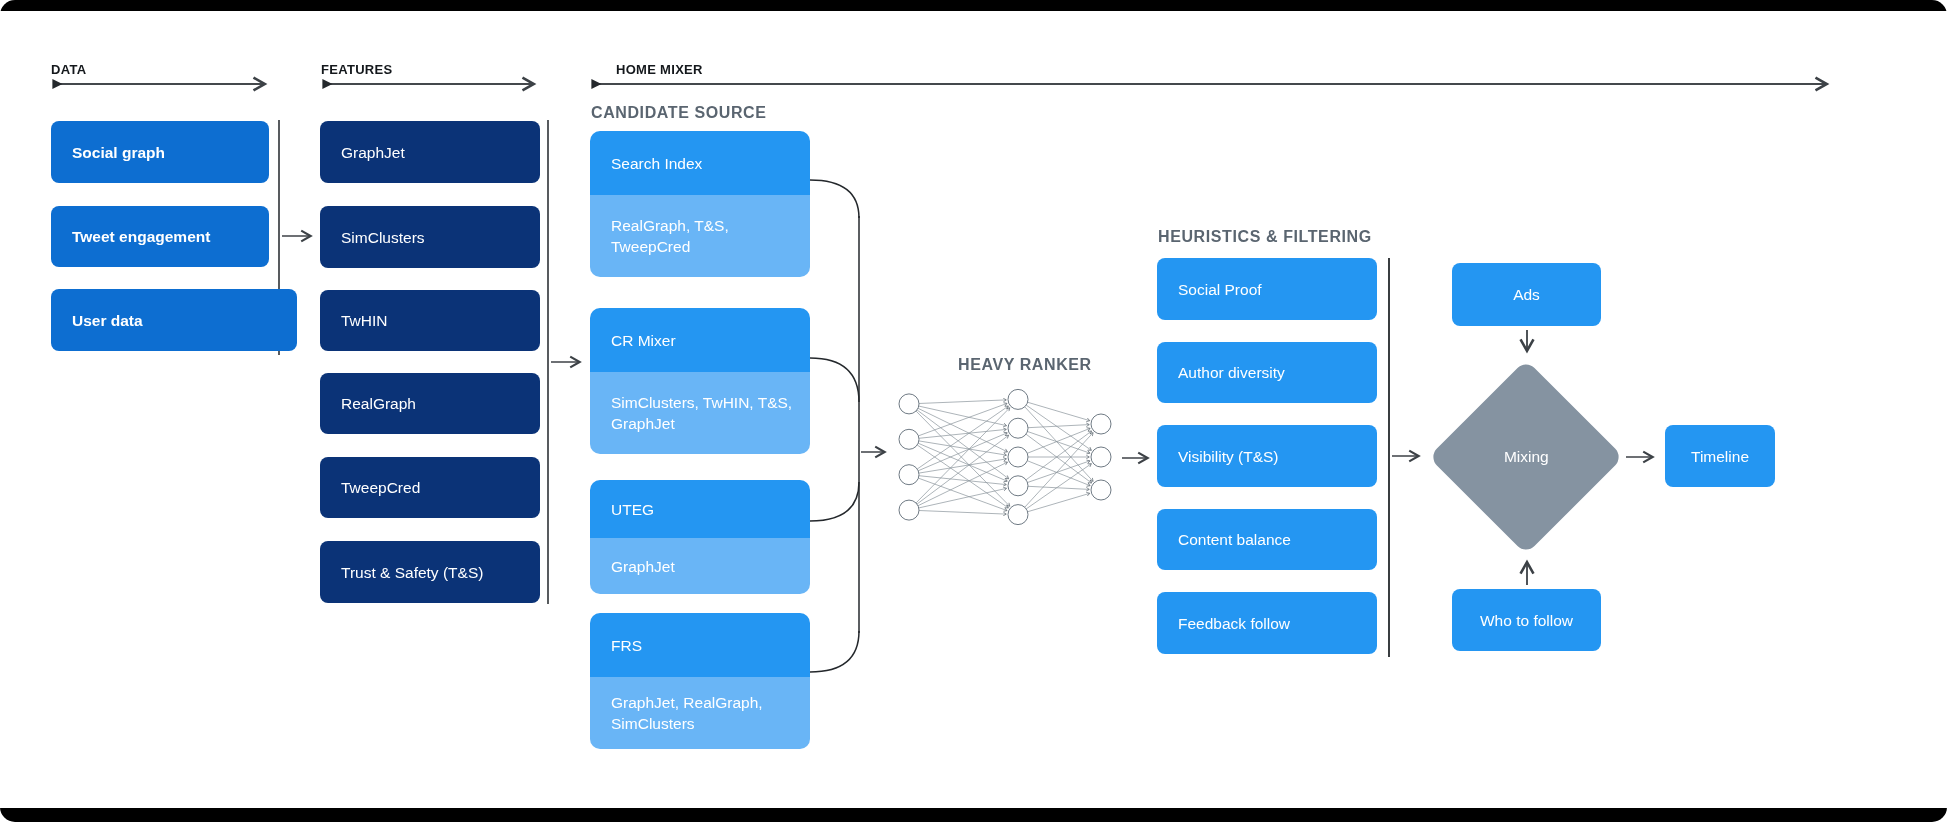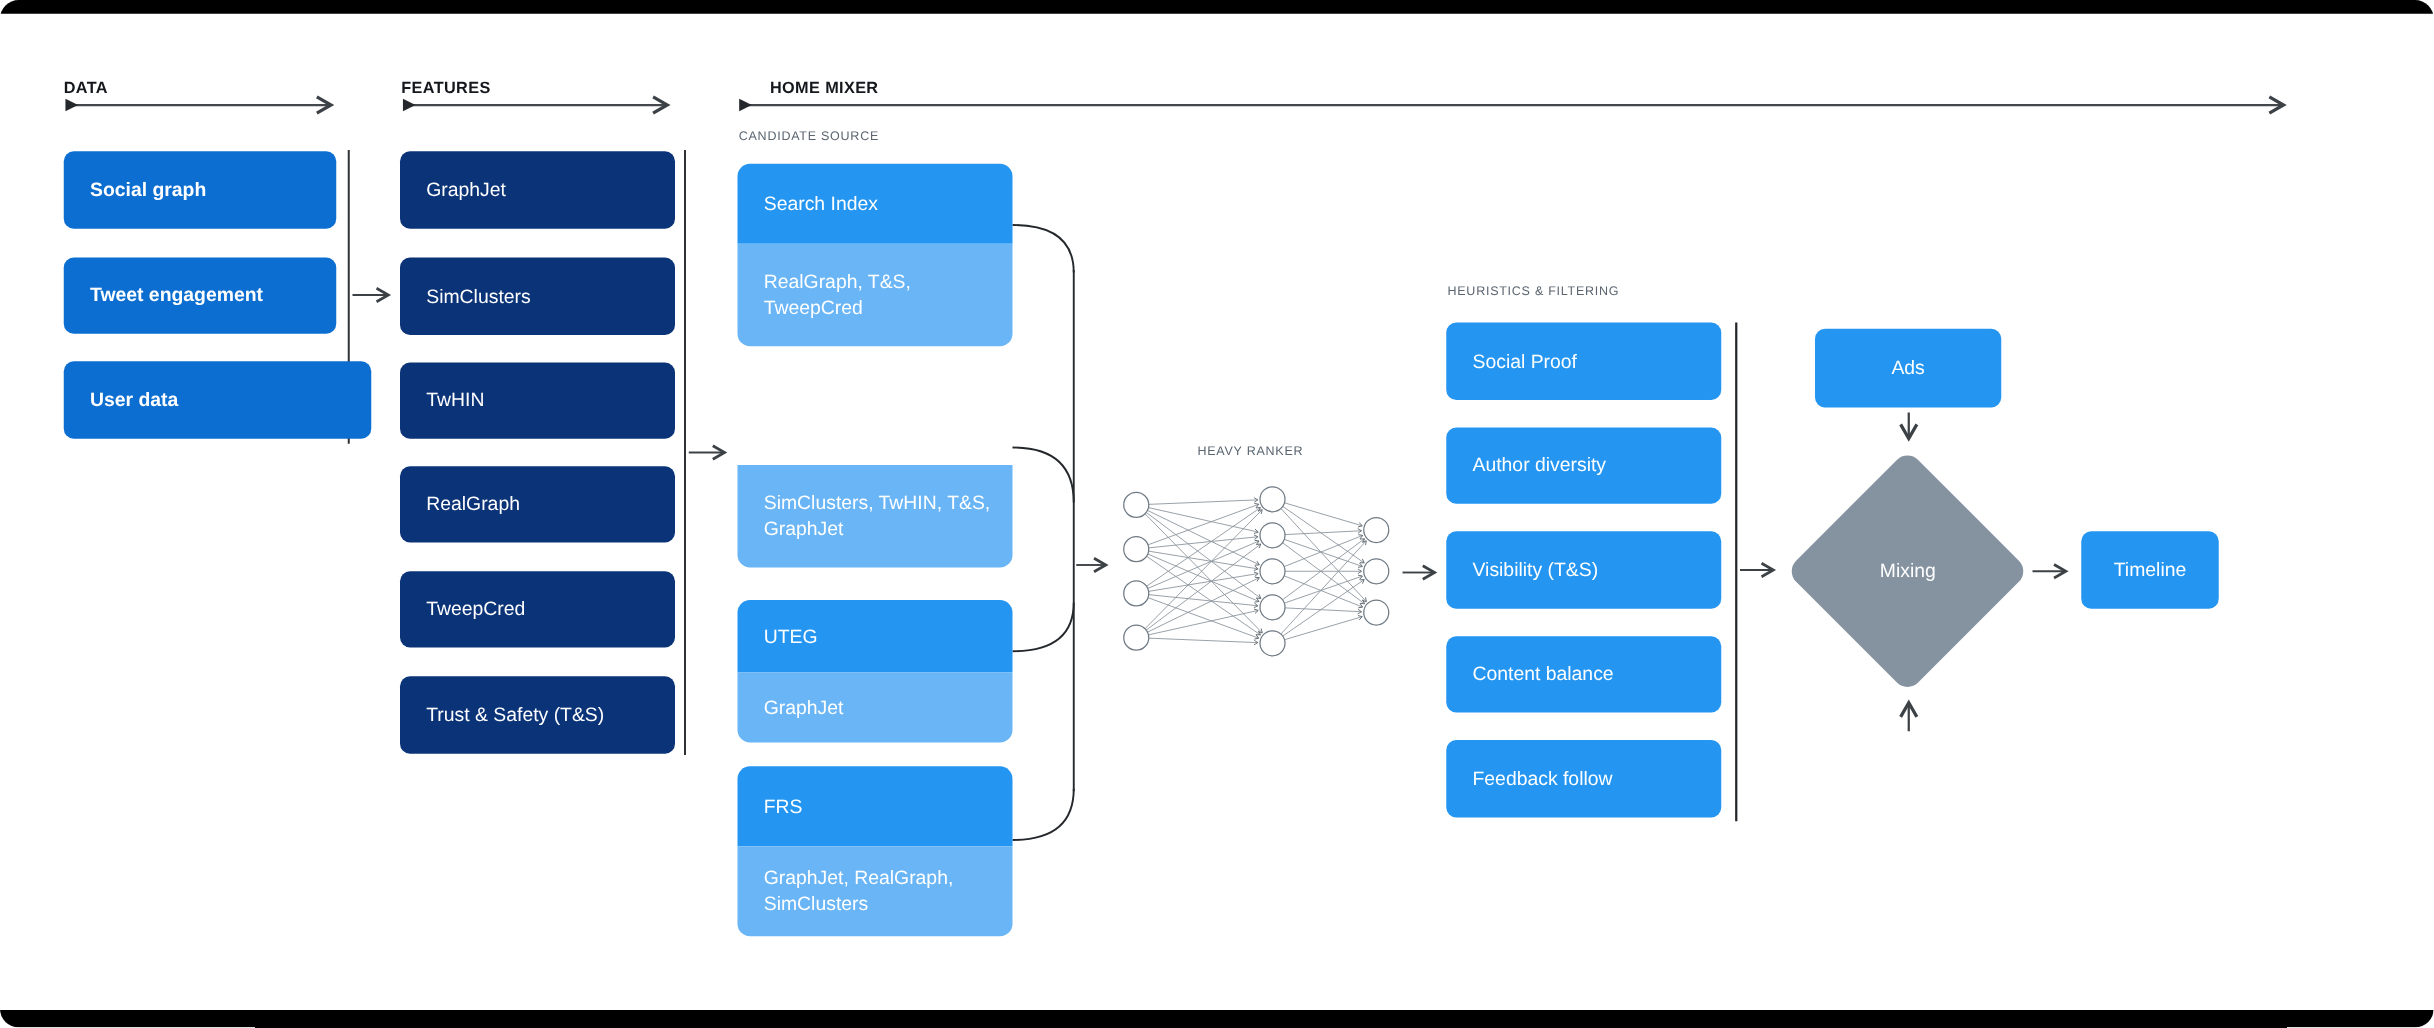--- a/index.html
+++ b/index.html
@@ -3,21 +3,21 @@
 <meta charset="utf-8">
 <style>
   html,body{margin:0;padding:0;background:#ffffff;}
   #page{position:relative;width:1947px;height:822px;background:#ffffff;overflow:hidden;
         font-family:"Liberation Sans","DejaVu Sans",sans-serif;border-radius:15px;}
   .bar{position:absolute;left:0;width:1947px;background:#000;}
   #topbar{top:0;height:11px;}
   #botbar{top:808px;height:14px;}
 
   .sec-label{position:absolute;font-size:13px;font-weight:bold;color:#14181c;letter-spacing:.3px;z-index:3;}
-  .sub-label{position:absolute;font-size:10px;font-weight:normal;color:#5a6570;letter-spacing:.6px;z-index:3;}
+  .sub-label{position:absolute;font-size:16px;font-weight:bold;color:#5a6570;letter-spacing:.6px;z-index:3;}
 
   .box{position:absolute;display:flex;align-items:center;color:#fff;font-size:15.5px;
        border-radius:8px;z-index:2;line-height:21px;}
   .box.pad{padding-left:21px;padding-right:12px;box-sizing:border-box;}
   .box.center{justify-content:center;text-align:center;}
   .blue{background:#0d6ed1;font-weight:bold;}
   .navy{background:#0b3377;}
   .bright{background:#2496f2;}
   .light{background:#69b5f6;}
 
@@ -142,33 +142,35 @@
   <div class="box pad navy" style="left:320px;top:121px;width:220px;height:62px;">GraphJet</div>
   <div class="box pad navy" style="left:320px;top:206px;width:220px;height:62px;">SimClusters</div>
   <div class="box pad navy" style="left:320px;top:290px;width:220px;height:61px;">TwHIN</div>
   <div class="box pad navy" style="left:320px;top:373px;width:220px;height:61px;">RealGraph</div>
   <div class="box pad navy" style="left:320px;top:457px;width:220px;height:61px;">TweepCred</div>
   <div class="box pad navy" style="left:320px;top:541px;width:220px;height:62px;">Trust &amp; Safety (T&amp;S)</div>
 
   <div class="box pad bright cs-head" style="left:590px;top:131px;width:220px;height:64px;">Search Index</div>
   <div class="box pad light cs-sub" style="left:590px;top:195px;width:220px;height:82px;">RealGraph, T&amp;S, TweepCred</div>
 
+  <div class="box pad bright cs-head" style="left:590px;top:308px;width:220px;height:64px;">CR Mixer</div>
   <div class="box pad light cs-sub" style="left:590px;top:372px;width:220px;height:82px;">SimClusters, TwHIN, T&amp;S, GraphJet</div>
 
   <div class="box pad bright cs-head" style="left:590px;top:480px;width:220px;height:58px;">UTEG</div>
   <div class="box pad light cs-sub" style="left:590px;top:538px;width:220px;height:56px;">GraphJet</div>
 
   <div class="box pad bright cs-head" style="left:590px;top:613px;width:220px;height:64px;">FRS</div>
   <div class="box pad light cs-sub" style="left:590px;top:677px;width:220px;height:72px;">GraphJet, RealGraph, SimClusters</div>
 
   <div class="box pad bright" style="left:1157px;top:258px;width:220px;height:62px;">Social Proof</div>
   <div class="box pad bright" style="left:1157px;top:342px;width:220px;height:61px;">Author diversity</div>
   <div class="box pad bright" style="left:1157px;top:425px;width:220px;height:62px;">Visibility (T&amp;S)</div>
   <div class="box pad bright" style="left:1157px;top:509px;width:220px;height:61px;">Content balance</div>
   <div class="box pad bright" style="left:1157px;top:592px;width:220px;height:62px;">Feedback follow</div>
 
   <div class="box center bright" style="left:1452px;top:263px;width:149px;height:63px;">Ads</div>
   <div id="diamond">
       <span>Mixing</span>
     </div>
+  <div class="box center bright" style="left:1452px;top:589px;width:149px;height:62px;">Who to follow</div>
   <div class="box center bright" style="left:1665px;top:425px;width:110px;height:62px;">Timeline</div>
 
 </div>
 
 </body></html>

